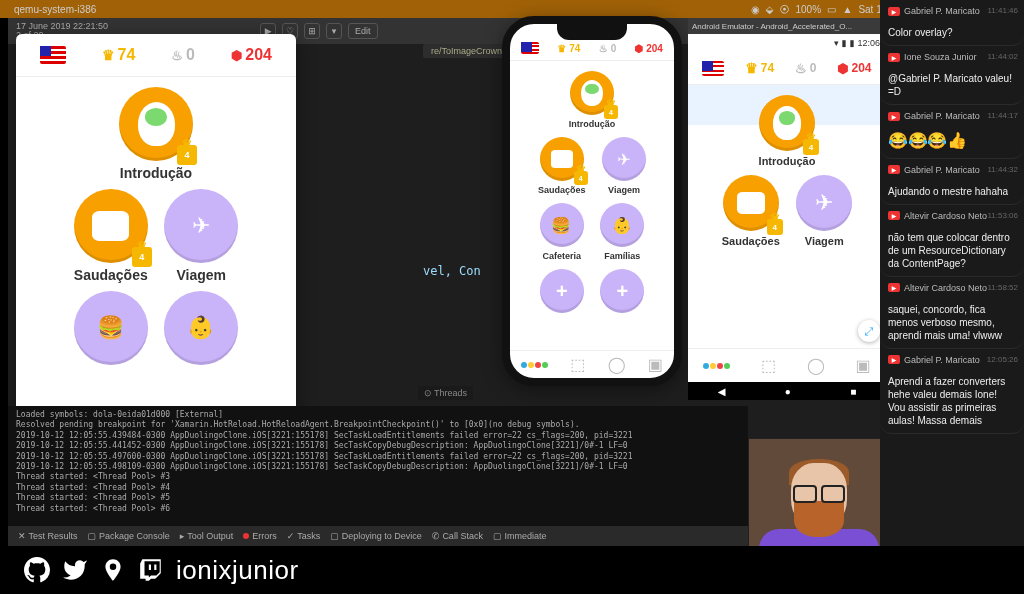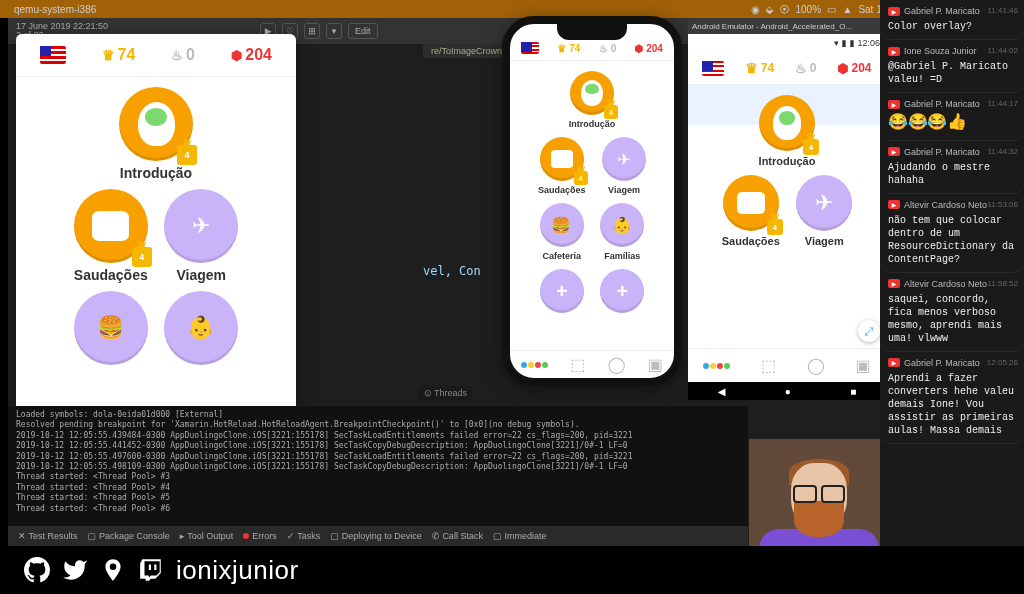--- a/index.html
+++ b/index.html
@@ -103,21 +103,21 @@
   .glasses::before,.glasses::after{content:"";position:absolute;width:20px;height:14px;border:2px solid #222;border-radius:4px;top:0;}
   .glasses::before{left:0;} .glasses::after{right:0;}
   .shirt{position:absolute; bottom:0; left:0; width:120px; height:30px; background:#7a4fd4; border-radius:20px 20px 0 0; left:-20px;}
   .shirt-text{position:absolute; bottom:2px; left:26px; color:#fff; font-size:10px; font-weight:700; font-style:italic;}
 
   
   .chat { position:absolute; top:0; right:0; width:144px; height:546px; background:#1a1a1a; color:#ddd; font-size:10px; overflow:hidden;}
   .msg { padding:6px 8px; border-bottom:1px solid #2a2a2a; position:relative;border-radius:12px;}
   .msg .author{ color:#bbb; font-size:9px; display:flex; align-items:center; gap:4px;}
   .msg .time{ position:absolute; top:6px; right:6px; color:#666; font-size:8px;}
-  .msg .body{ color:#eee; margin-top:4px; line-height:1.3;font-family:Liberation Mono, monospace;}
+  .msg .body{ color:#eee; margin-top:10px; line-height:1.3;}
   .yt-badge{width:12px;height:9px;background:#e33;border-radius:2px;display:inline-flex;align-items:center;justify-content:center;color:#fff;font-size:6px;}
   .emojis{font-size:16px;}
 
   
   .footer { position:absolute; bottom:0; left:0; width:1024px; height:48px; background:#000; color:#fff; display:flex; align-items:center; gap:12px; padding:0 24px; font-size:24px;}
   .footer .handle{ font-family: "Arial Black", sans-serif; font-weight:300; letter-spacing:0.5px; font-size:26px;}
   .footer svg{width:26px;height:26px;fill:#fff;}
 
   .fab{position:absolute; bottom:40px; right:6px; width:22px;height:22px;background:#fff;border-radius:50%;box-shadow:0 1px 4px rgba(0,0,0,.3);display:flex;align-items:center;justify-content:center;color:#3af;font-size:11px;}
 </style>

